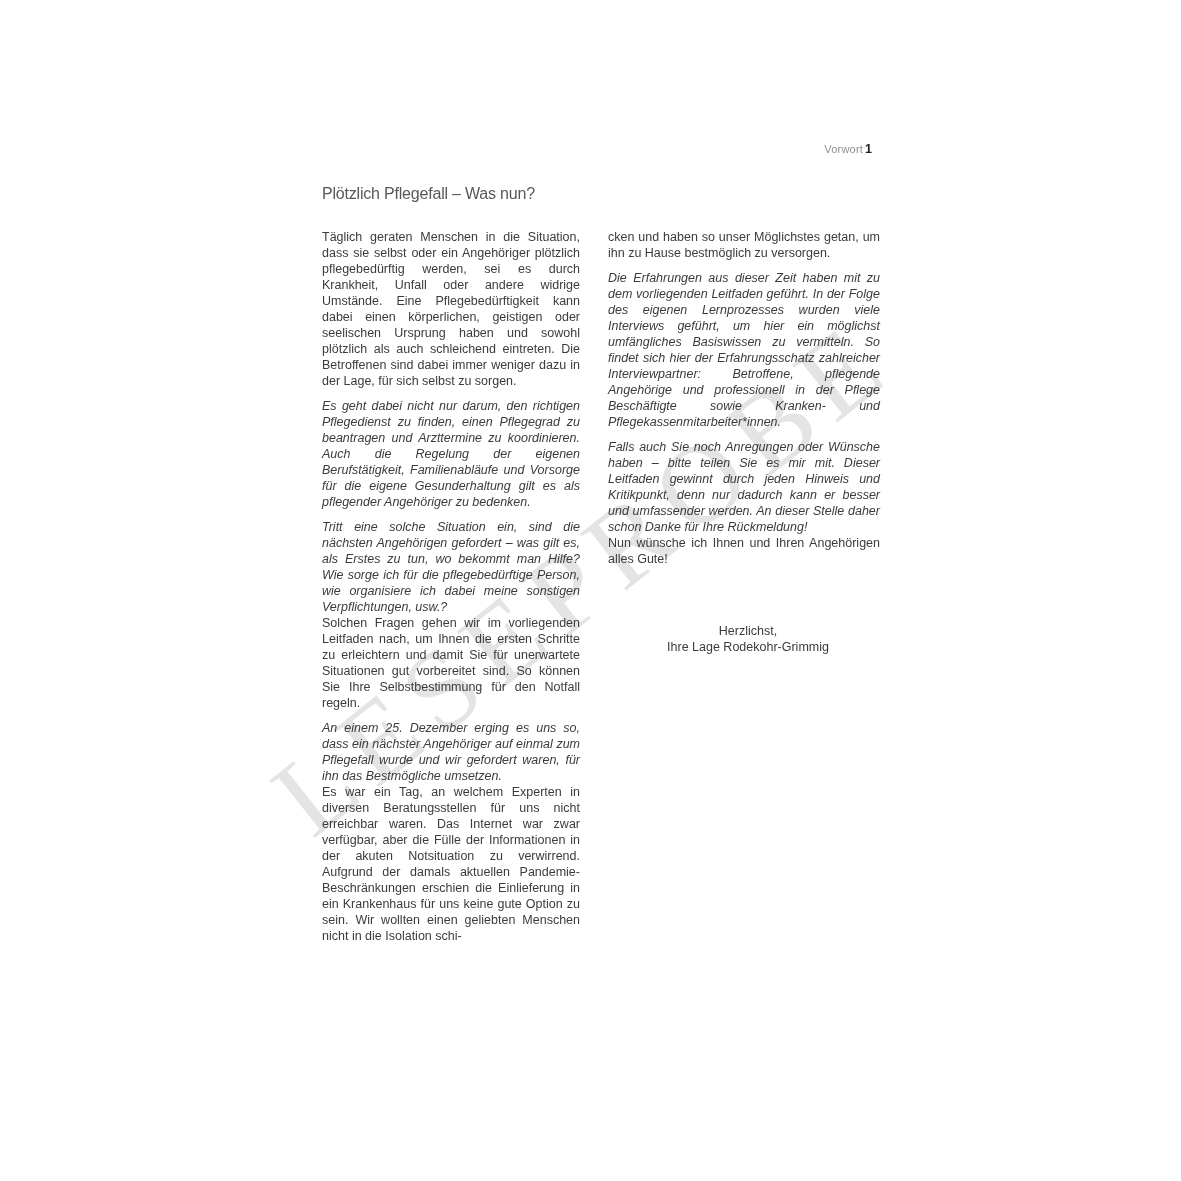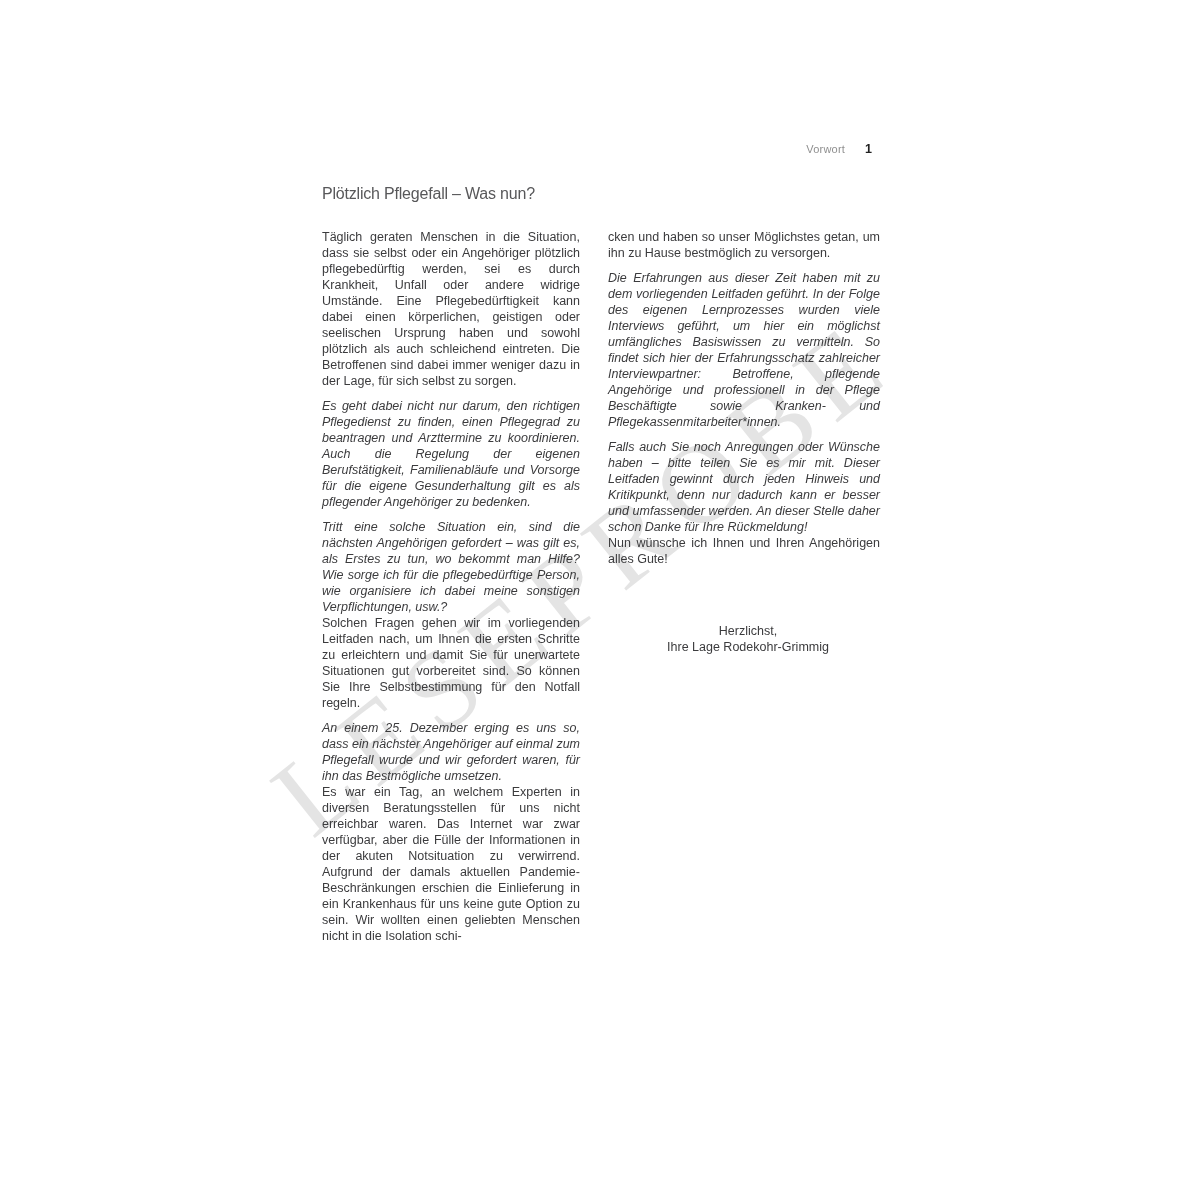--- a/index.html
+++ b/index.html
@@ -43,21 +43,21 @@
     position: absolute;
     left: 322px;
     top: 142px;
     width: 550px;
     z-index: 1;
   }
   .pagehead {
     display: flex;
     justify-content: flex-end;
     align-items: baseline;
-    gap: 20px;
+    gap: 2px;
     line-height: 14px;
   }
   .section-label {
     font-size: 11px;
     color: #8f8f8f;
     letter-spacing: 0.2px;
   }
   .page-number {
     font-size: 12.5px;
     font-weight: bold;

